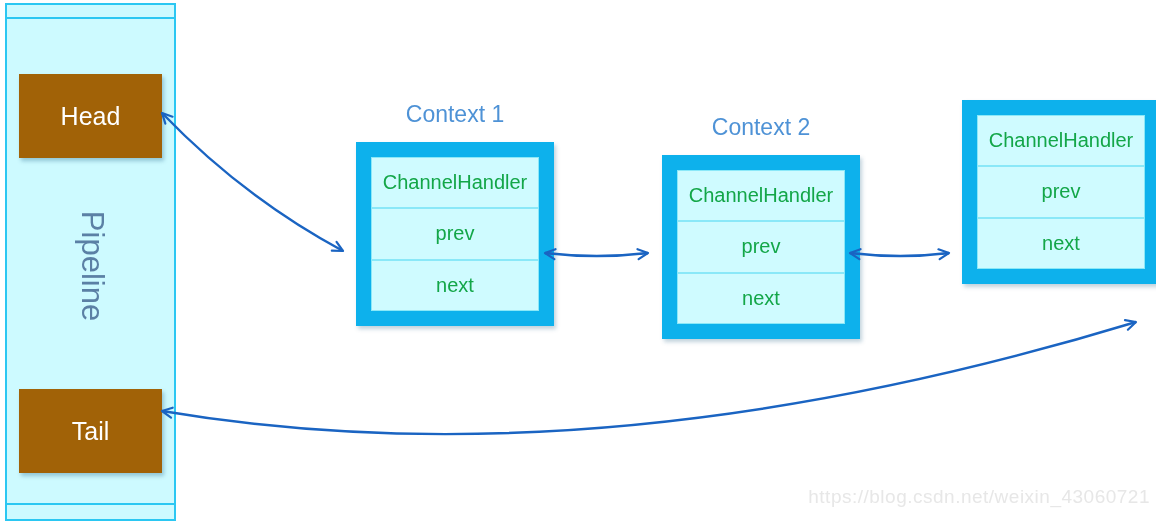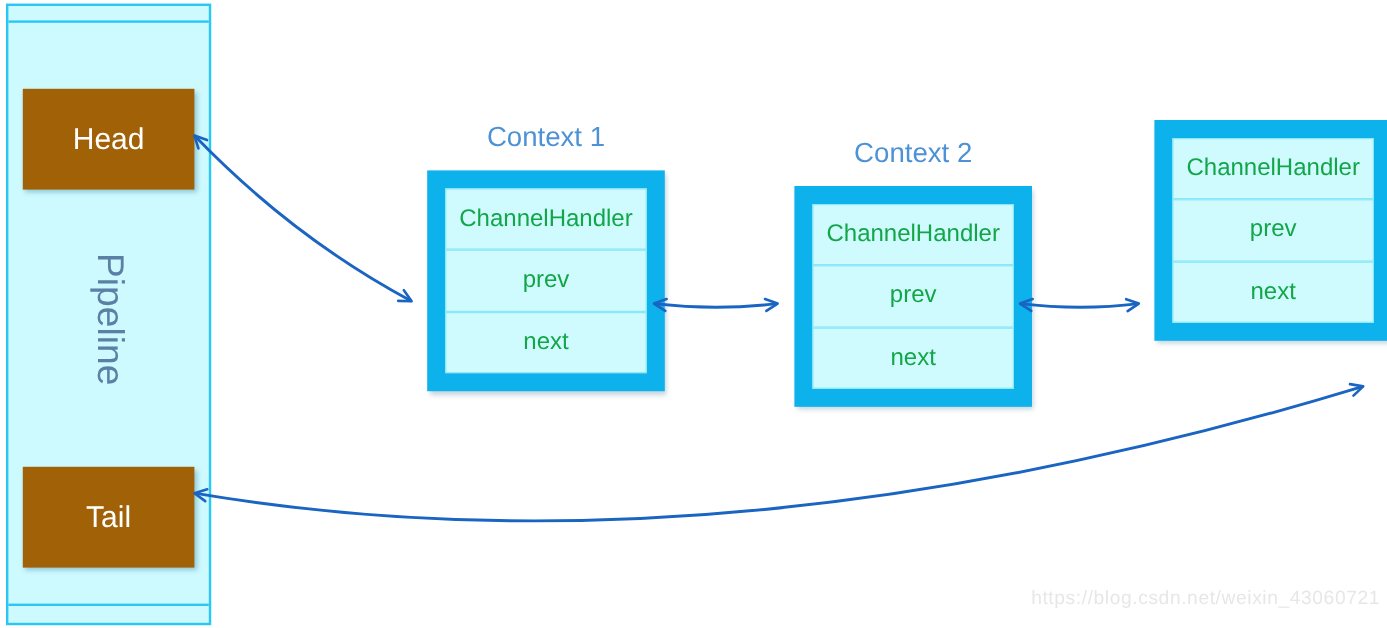--- a/index.html
+++ b/index.html
@@ -49,21 +49,21 @@
   }
   .context-row{
     height:54px;background:#cffbff;border:1px solid #8ae8f8;box-sizing:border-box;
     display:flex;align-items:center;justify-content:center;
     color:#13a648;font-size:20px;
   }
   
   .arrow-layer{position:absolute;left:0;top:0;width:1156px;height:523px;pointer-events:none;}
   
   .watermark{
-    position:absolute;right:6px;bottom:15px;color:#e7e7e7;font-size:16px;
+    position:absolute;right:6px;bottom:15px;color:#e7e7e7;font-size:19px;
     letter-spacing:0.5px;
   }
 </style>
 </head>
 <body>
 
 <div class="canvas">
 
   <div class="pipeline">
     <div class="pipeline-band-top"></div>

